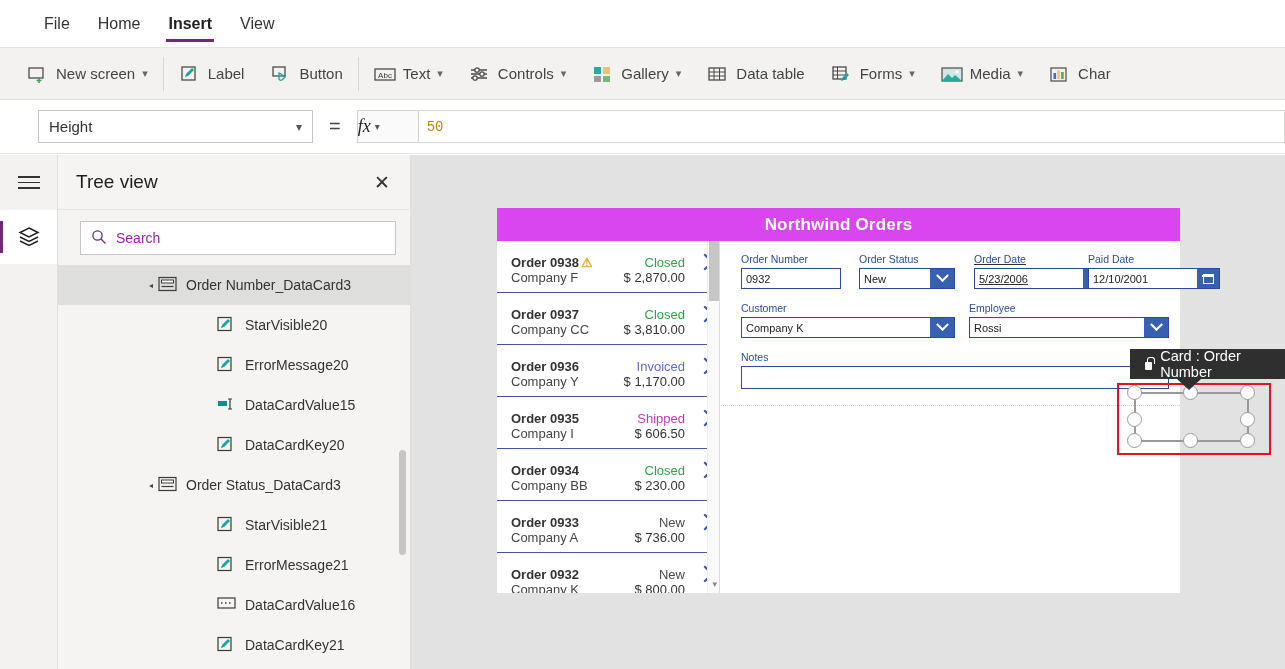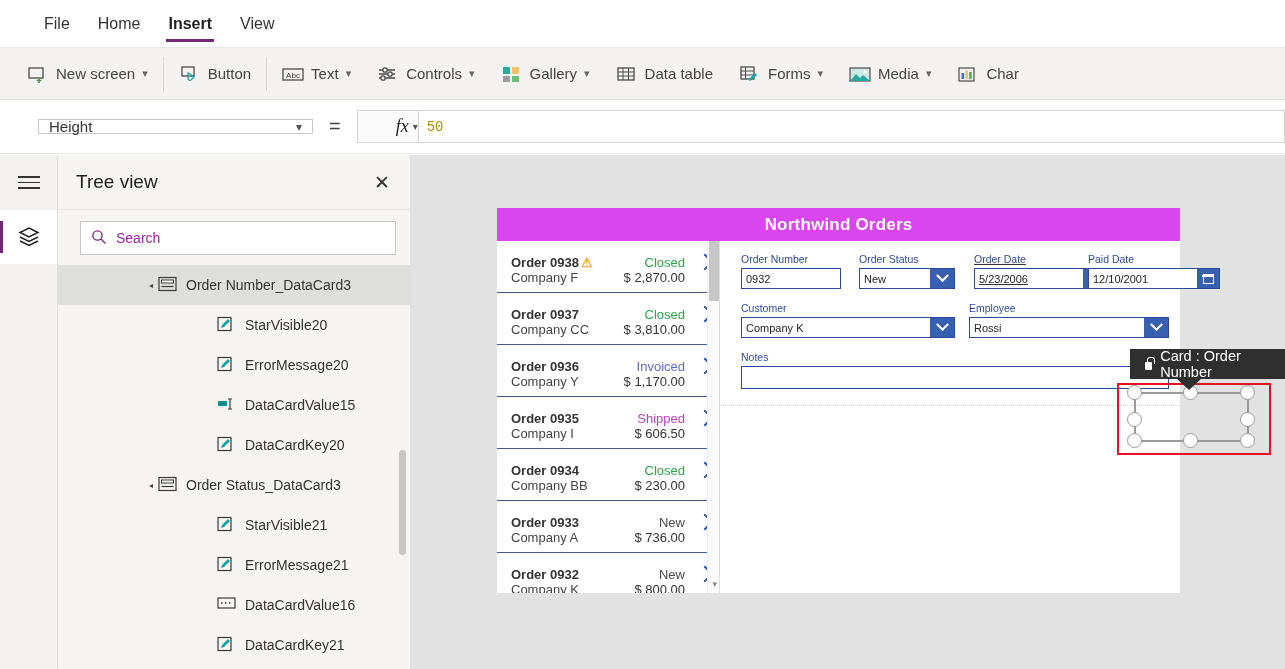--- a/index.html
+++ b/index.html
@@ -26,27 +26,27 @@
   .rb { display:flex; align-items:center; height:52px; padding:0 13px; cursor:pointer;
         white-space:nowrap; }
   .rb .lbl { font-size:15px; color:#444; margin-left:9px; }
   .rb .chev { margin-left:7px; color:#666; font-size:11px; }
   .rb-sep { width:1px; height:34px; background:#d8d6d4; margin:0 2px; }
   .ico { width:20px; height:20px; display:inline-block; position:relative; flex:none; }
 
   
   .propbar { height:54px; background:#ffffff; display:flex; align-items:center;
              padding-left:38px; border-bottom:1px solid #e6e6e6; }
-  .propsel { width:275px; height:15px; border:1px solid #c8c6c4; background:#fff;
+  .propsel { width:275px; height:33px; border:1px solid #c8c6c4; background:#fff;
              display:flex; align-items:center; padding:0 10px; font-size:15px; color:#333;
              justify-content:space-between; cursor:pointer;gap:44px; }
   .propsel .chev { color:#555; font-size:12px; }
   .eq { font-size:20px; color:#444; margin:0 16px; font-weight:500; }
   .fx { width:62px; height:33px; border:1px solid #d6d4d2; background:#fafafa;
-        display:flex; align-items:center; justify-content:flex-end; gap:4px; cursor:pointer;
+        display:flex; align-items:center; justify-content:flex-start; gap:4px; cursor:pointer;
         font-family:"Liberation Serif", serif; font-style:italic; font-size:18px; color:#222; }
   .fx .chev { font-size:10px; font-style:normal; font-family:"Liberation Sans",sans-serif; color:#555; }
   .formula { flex:1; height:33px; border:1px solid #d6d4d2; border-left:none; background:#fff;
              display:flex; align-items:center; padding:0 8px;
              font-family:"Liberation Mono", monospace; font-size:14px; color:#b8860b; }
 
   
   .content { position:absolute; left:0; top:155px; right:0; bottom:0; display:flex; }
 
   
@@ -167,20 +167,29 @@
             <rect x="2" y="4" width="14" height="10" fill="none" stroke="#4a4a4a" stroke-width="1.3"></rect>
             <path d="M12 14v5M9.5 16.5h5" stroke="#3fa34d" stroke-width="1.6" fill="none"></path>
           </svg>
       </span>
       <span class="lbl">New screen</span>
       <span class="chev">▾</span>
     </div>
 
     <div class="rb-sep"></div>
 
+    <div class="rb">
+      <span class="ico">
+        <svg width="20" height="20" viewBox="0 0 20 20">
+            <rect x="3" y="3" width="13" height="13" fill="none" stroke="#4a4a4a" stroke-width="1.3"></rect>
+            <path d="M6 13l1-3 6-6 2 2-6 6z" fill="#1aa3a3"></path>
+          </svg>
+      </span>
+      <span class="lbl">Label</span>
+    </div>
 
     <div class="rb">
       <span class="ico">
         <svg width="20" height="20" viewBox="0 0 20 20">
             <rect x="3" y="3" width="12" height="9" fill="none" stroke="#4a4a4a" stroke-width="1.3"></rect>
             <path d="M9 9v6a2 2 0 003 1l3-3-4-3z" fill="none" stroke="#1aa3a3" stroke-width="1.3"></path>
           </svg>
       </span>
       <span class="lbl">Button</span>
     </div>

